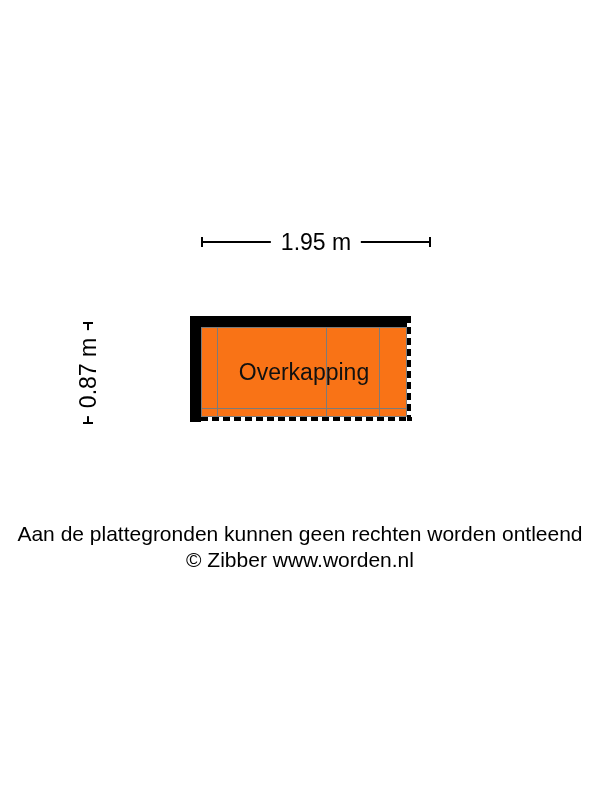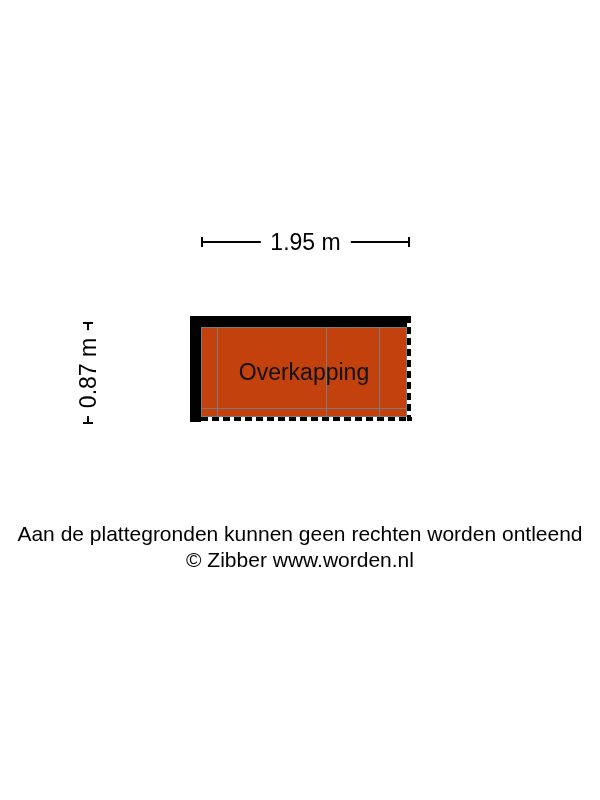--- a/index.html
+++ b/index.html
@@ -17,20 +17,21 @@
     overflow: hidden;
   }
 
   
   .dim-top {
     position: absolute;
     left: 201px;
     top: 232px;
     width: 209px;
     height: 20px;
+    padding-left: 21px;
   }
   .dim-top .hline {
     position: absolute;
     left: 0; right: 0;
     top: 9px;
     height: 2px;
     background: #000000;
   }
   .dim-top .tick {
     position: absolute;
@@ -92,21 +93,21 @@
   .wall { position: absolute; background: #000000; }
   .wall-top  { left: 0; top: 0; width: 217px; height: 11px; }
   .wall-left { left: 0; top: 0; width: 11px; height: 106px; }
   .room {
     position: absolute;
     left: 11px;
     top: 11px;
     width: 206px;
     height: 90px;
     box-sizing: border-box;
-    background: #c2410c;
+    background: #f97316;
     border: 1px solid #7b7b7b;
     display: flex;
     align-items: center;
     justify-content: center;
   }
   .gridline { position: absolute; background: #7b7b7b; }
   .gridline.v { top: 0; bottom: 0; width: 1px; }
   .gridline.v1 { left: 15px; }
   .gridline.v2 { left: 124px; }
   .gridline.v3 { left: 177px; }

